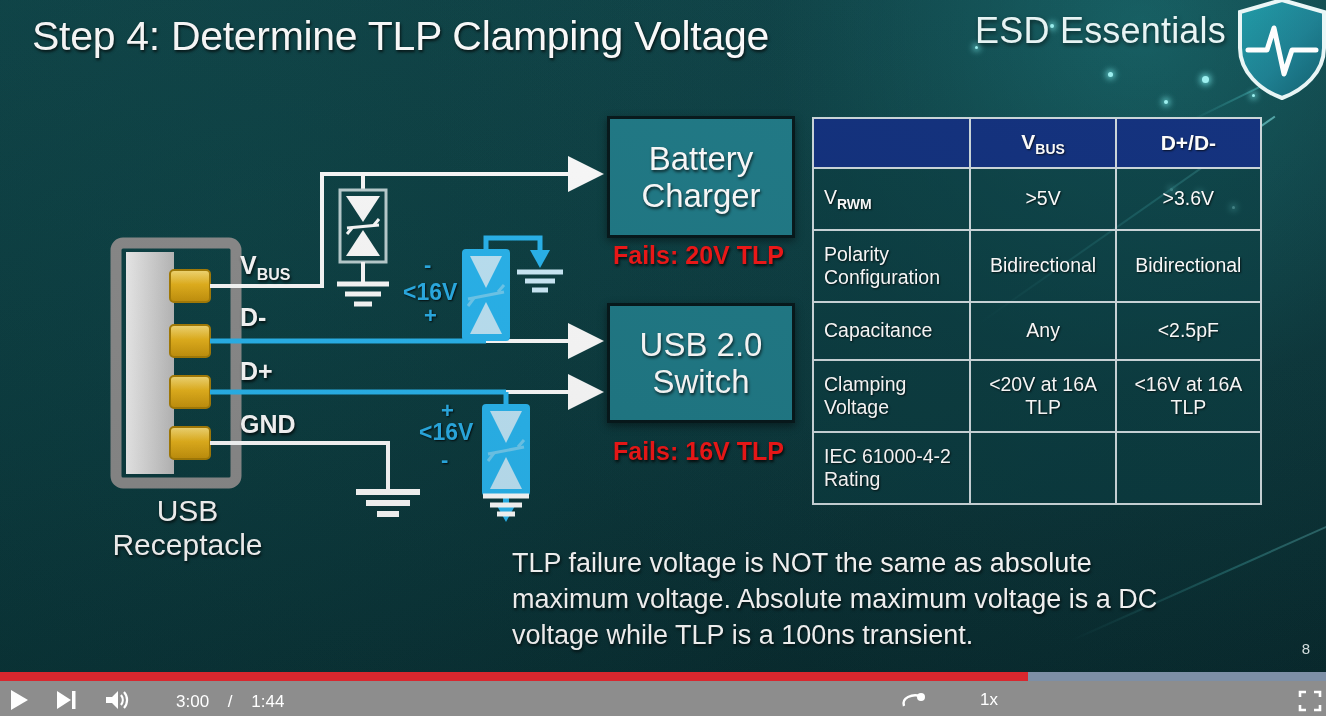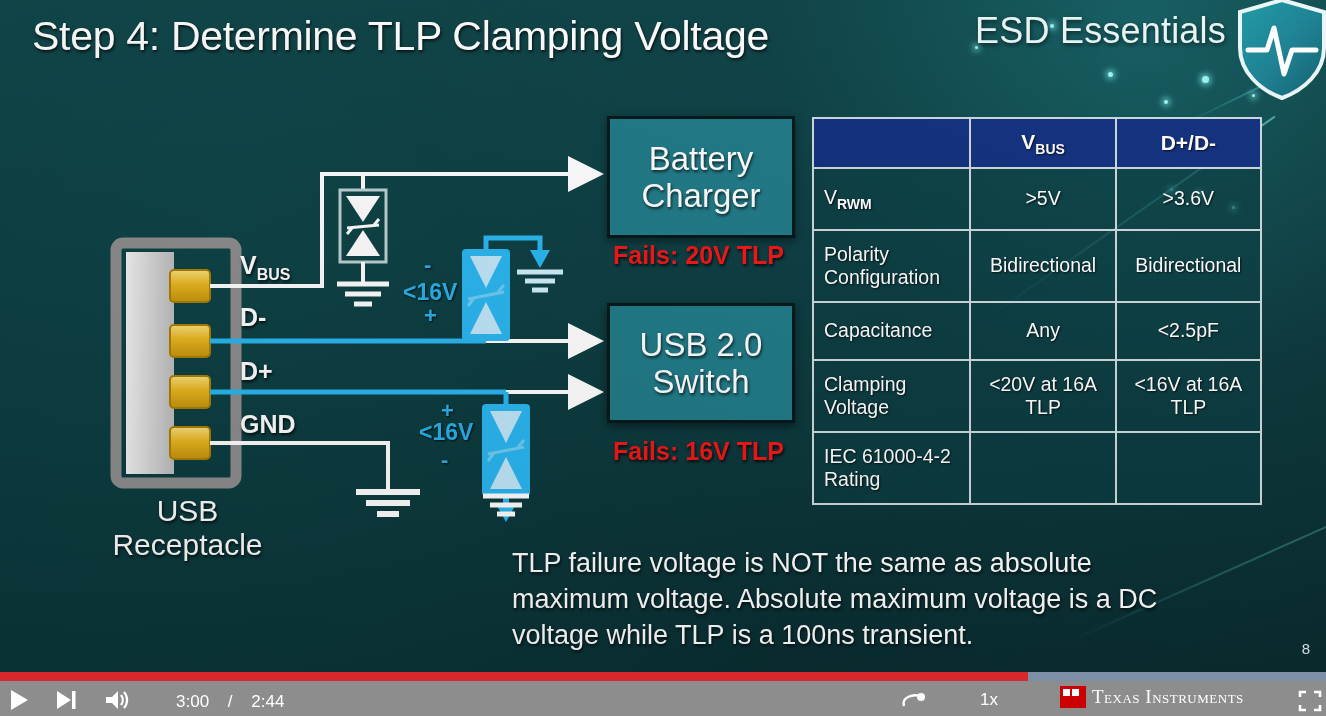--- a/index.html
+++ b/index.html
@@ -362,34 +362,30 @@
     <svg width="28" height="24" viewBox="0 0 28 24">
       <polygon points="2,9 8,9 14,3 14,21 8,15 2,15" fill="#ffffff"></polygon>
       <path d="M17 7 A8 8 0 0 1 17 17" fill="none" stroke="#ffffff" stroke-width="2.2"></path>
       <path d="M20 4 A12 12 0 0 1 20 20" fill="none" stroke="#ffffff" stroke-width="2.2"></path>
     </svg>
   </div>
 
   <div id="time">
     <span>3:00</span>
     <span class="sep">/</span>
-    <span>2:44</span>
+    <span>1:44</span>
   </div>
 
   <div id="ctl-cc">
     <svg width="30" height="22" viewBox="0 0 30 22">
       <path d="M4 16 Q2 10 8 7 Q14 4 20 6" fill="none" stroke="#ffffff" stroke-width="2.4"></path>
       <circle cx="21" cy="7" r="4" fill="#ffffff"></circle>
     </svg>
   </div>
   <div id="ctl-speed">1x</div>
 
-  <div id="ti-logo">
-    <div id="ti-sq"></div>
-    <div id="ti-text">Texas Instruments</div>
-  </div>
 
   <div id="ctl-full">
     <svg width="24" height="22" viewBox="0 0 24 22">
       <path d="M2 7 V2 H8 M16 2 H22 V7 M22 15 V20 H16 M8 20 H2 V15" fill="none" stroke="#ffffff" stroke-width="2.6"></path>
     </svg>
   </div>
 </div>
 
 </body></html>

